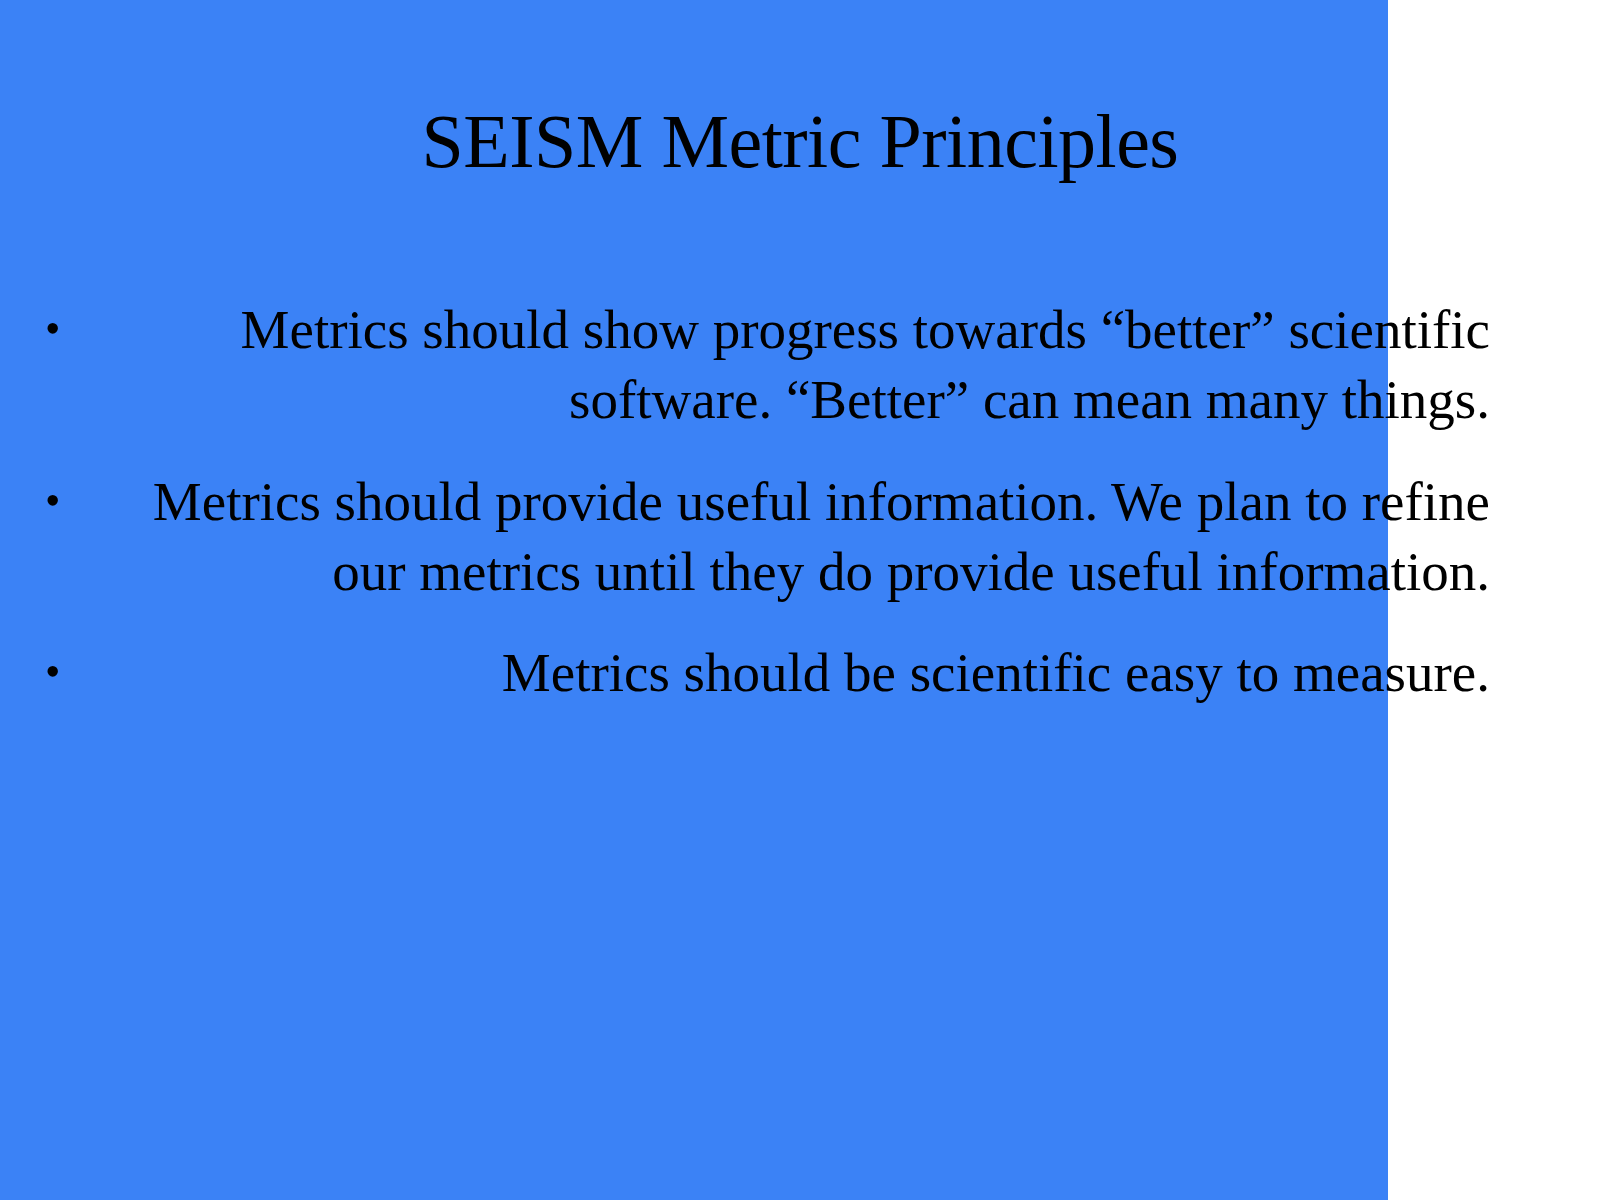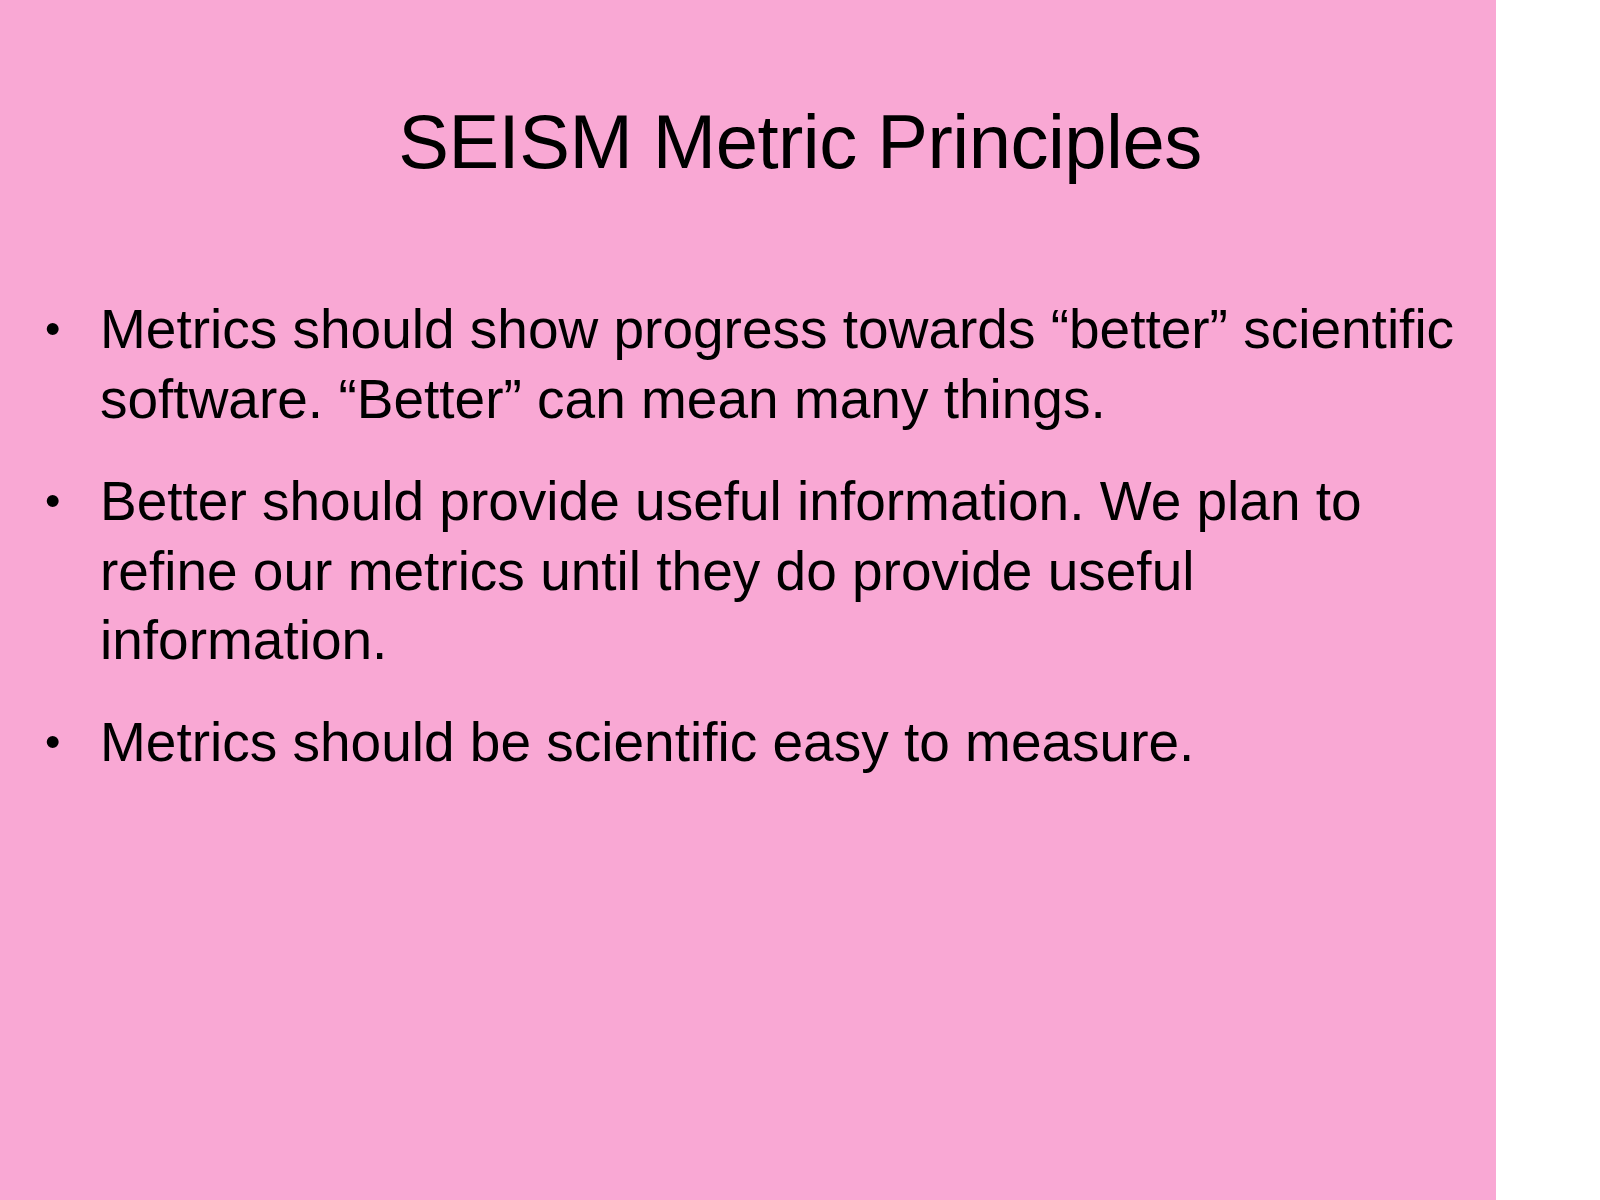--- a/index.html
+++ b/index.html
@@ -9,24 +9,25 @@
   body {
     width: 1600px;
     height: 1200px;
     background: #ffffff;
     font-family: "Liberation Sans", sans-serif;
     color: #000000;
     overflow: hidden;
   }
   .slide {
     position: relative;
-    width: 1496px;
+    width: 1388px;
     height: 1200px;
     box-sizing: border-box;
-    background: #f9a8d4;
+    background: #3b82f6;
+    font-family: Liberation Serif, serif;
   }
   .slide-title {
     position: absolute;
     top: 100px;
     left: 80px;
     width: 1440px;
     text-align: center;
     font-size: 76px;
     line-height: 1.1;
     font-weight: 400;
@@ -57,39 +58,40 @@
   .bullet-marker {
     position: absolute;
     left: 15px;
     top: 0;
     font-size: 44px;
     line-height: 1.55;
     color: #000000;
   }
   .bullet-text {
     display: block;
+    text-align: right;
   }
 </style>
 </head>
 <body>
 
 <div class="slide">
 
   <div class="slide-title">SEISM Metric Principles</div>
 
   <ul class="bullet-list">
 
     <li class="bullet-item">
       <span class="bullet-marker">•</span>
       <span class="bullet-text">Metrics should show progress towards “better” scientific software. “Better” can mean many things.</span>
     </li>
 
     <li class="bullet-item">
       <span class="bullet-marker">•</span>
-      <span class="bullet-text">Better should provide useful information. We plan to refine our metrics until they do provide useful information.</span>
+      <span class="bullet-text">Metrics should provide useful information. We plan to refine our metrics until they do provide useful information.</span>
     </li>
 
     <li class="bullet-item">
       <span class="bullet-marker">•</span>
       <span class="bullet-text">Metrics should be scientific easy to measure.</span>
     </li>
 
   </ul>
 
 </div>

